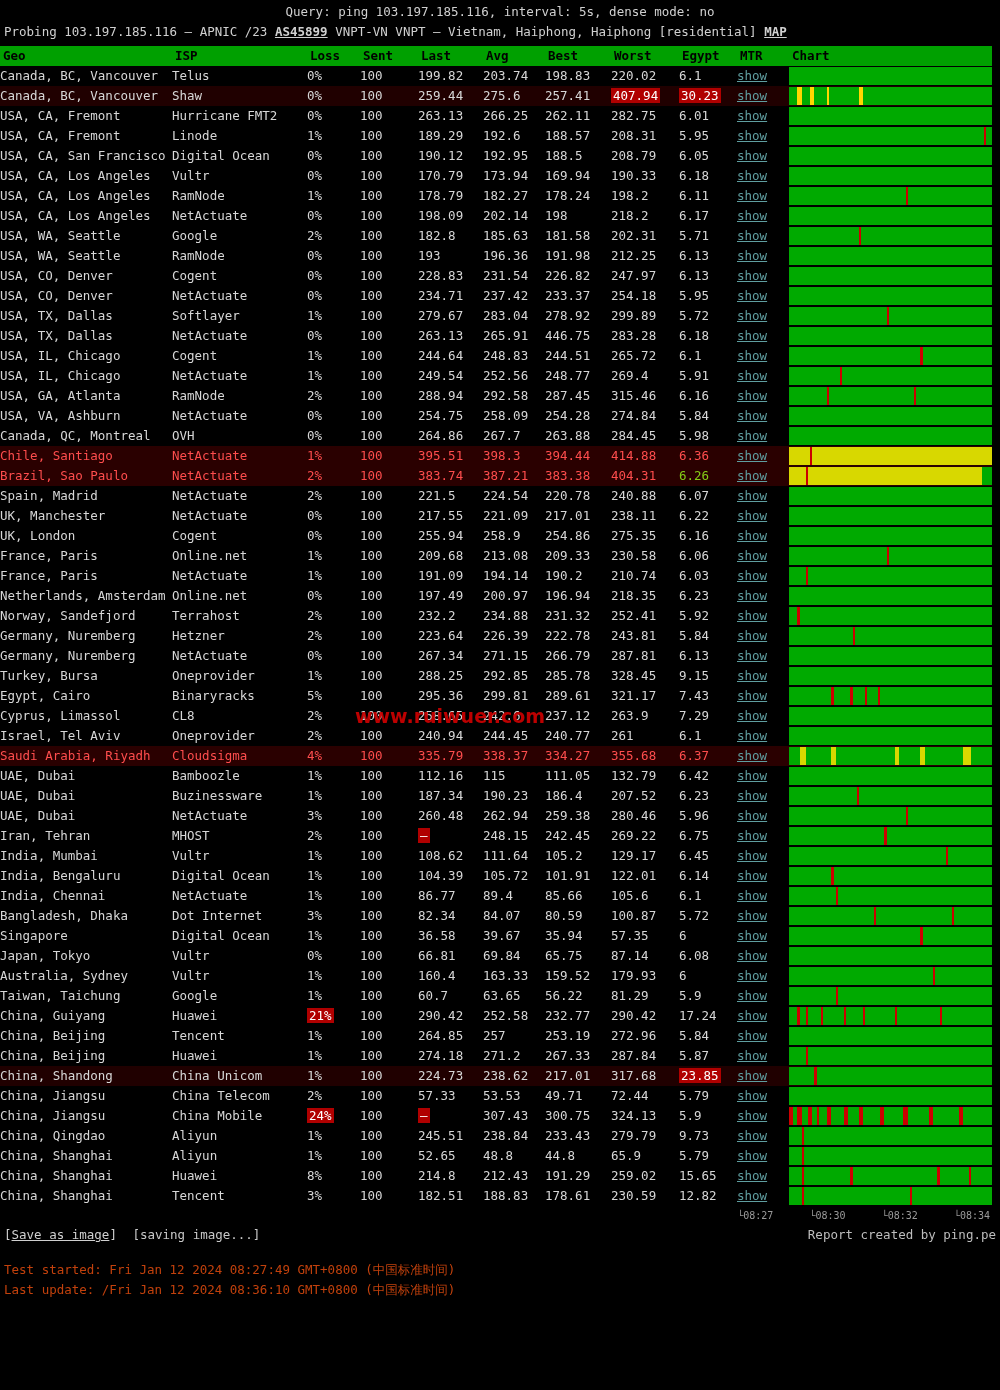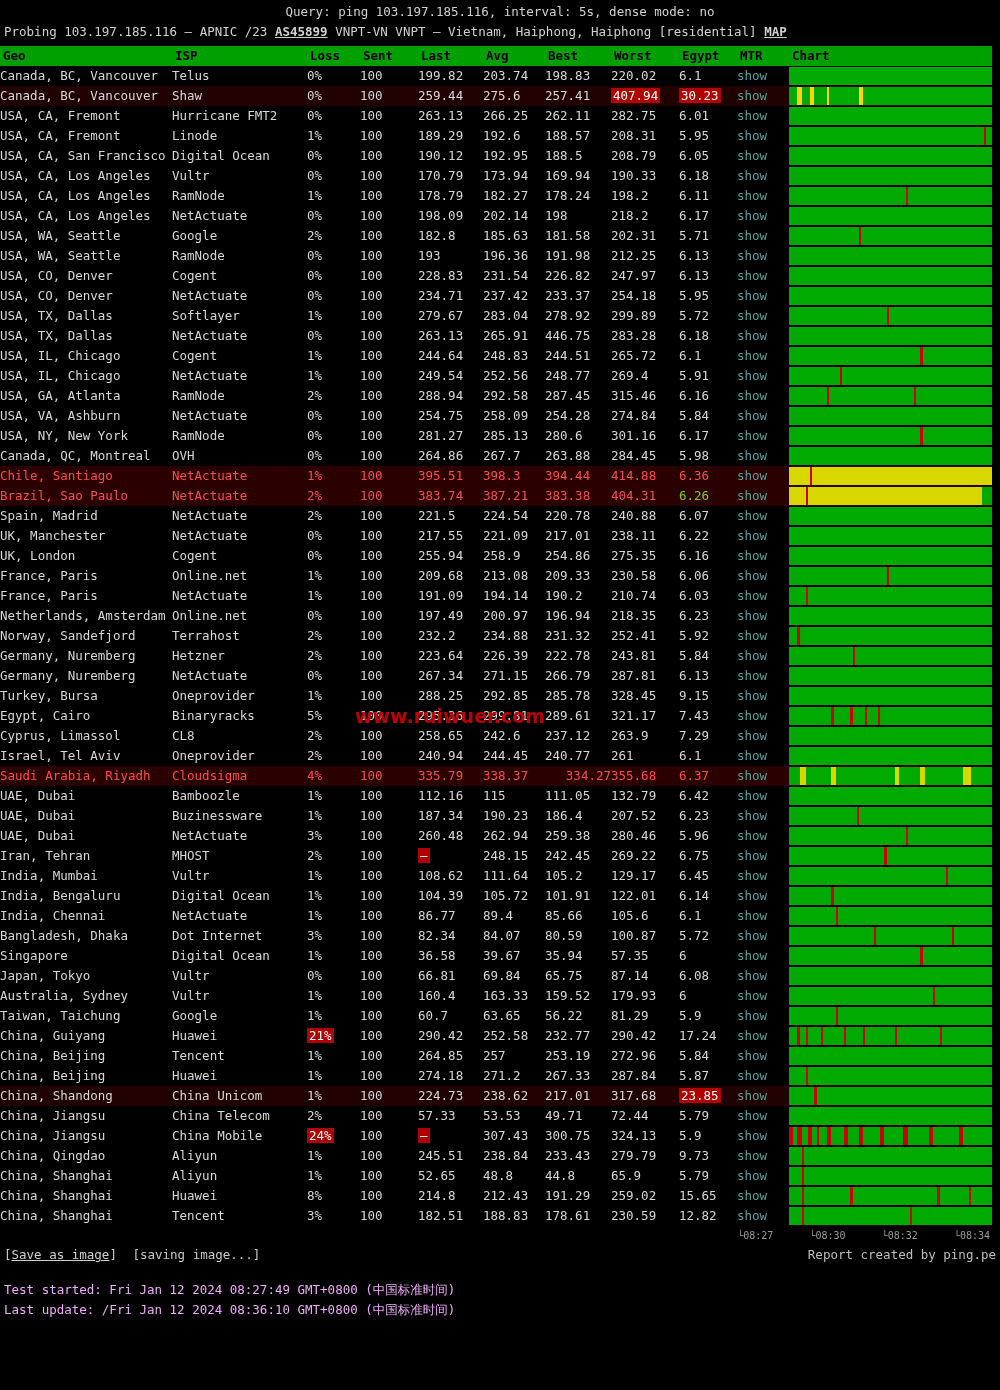--- a/index.html
+++ b/index.html
@@ -25,36 +25,36 @@
     font-size:12.5px;
   }
   thead th.c{text-align:left;}
 
   tbody td{font-size:12.5px;color:#d7d7d7;white-space:nowrap;overflow:hidden;}
   td.geo{padding-left:3px;}
   td.isp{padding-left:3px;}
   td.num{padding-left:3px;}
   td.mtr-cell{padding-left:3px;}
 
-  .show{color:#5f9ea0;cursor:pointer;}
+  .show{color:#5f9ea0;text-decoration:underline;cursor:pointer;}
   .v-redbg{background:#b00000;color:#ffffff;padding:0 2px;}
   .rowdark{background:#200000;}
   .rowdark2{background:#2a0000;}
 
   
   .chart{position:relative;width:212px;height:18px;background:#004400;overflow:hidden;}
   .chart .seg{position:absolute;top:0;bottom:0;}
   .chartwrap{padding-left:4px;}
 
   .axis{
     color:#9a9a9a;font-size:10px;white-space:pre;letter-spacing:0;
   }
   .footer{padding:6px 4px 0 4px;}
   .footer .right{float:right;color:#bdbdbd;}
-  .ts{line-height:20px;color:#f0abfc;white-space:pre;}
+  .ts{line-height:20px;color:#c2410c;white-space:pre;}
   .watermark{
     position:absolute;left:355px;top:705px;
     color:#cc0000;font-weight:bold;font-size:19px;
     font-family:"DejaVu Sans","Liberation Sans",sans-serif;
     opacity:.92;pointer-events:none;
   }
   .savebox{color:#d0d0d0;}
   .savebox u{text-decoration:underline;}
 </style>
 </head>
@@ -419,39 +419,20 @@
         <td class="num">274.84</td>
         <td class="num">5.84</td>
         <td class="mtr-cell"><span class="show">show</span></td>
         <td class="chartwrap">
           <div class="chart">
             <div class="seg" style="left: 0%; width: 100%; background: rgb(0, 170, 0);"></div>
           </div>
         </td>
       </tr>
       <tr>
-        <td class="geo">USA, NY, New York</td>
-        <td class="isp">RamNode</td>
-        <td class="num">0%</td>
-        <td class="num">100</td>
-        <td class="num">281.27</td>
-        <td class="num">285.13</td>
-        <td class="num">280.6</td>
-        <td class="num">301.16</td>
-        <td class="num">6.17</td>
-        <td class="mtr-cell"><span class="show">show</span></td>
-        <td class="chartwrap">
-          <div class="chart">
-            <div class="seg" style="left: 0%; width: 62%; background: rgb(0, 170, 0);"></div>
-            <div class="seg" style="left: 62%; width: 1%; background: rgb(204, 0, 0);"></div>
-            <div class="seg" style="left: 63%; width: 37%; background: rgb(0, 170, 0);"></div>
-          </div>
-        </td>
-      </tr>
-      <tr>
         <td class="geo">Canada, QC, Montreal</td>
         <td class="isp">OVH</td>
         <td class="num">0%</td>
         <td class="num">100</td>
         <td class="num">264.86</td>
         <td class="num">267.7</td>
         <td class="num">263.88</td>
         <td class="num">284.45</td>
         <td class="num">5.98</td>
         <td class="mtr-cell"><span class="show">show</span></td>
@@ -737,21 +718,21 @@
           </div>
         </td>
       </tr>
       <tr class="rowdark2">
         <td class="geo" style="color: rgb(255, 77, 77);">Saudi Arabia, Riyadh</td>
         <td class="isp" style="color: rgb(255, 77, 77);">Cloudsigma</td>
         <td class="num" style="color: rgb(255, 77, 77);">4%</td>
         <td class="num" style="color: rgb(255, 77, 77);">100</td>
         <td class="num" style="color: rgb(255, 77, 77);">335.79</td>
         <td class="num" style="color: rgb(255, 77, 77);">338.37</td>
-        <td class="num" style="color: rgb(255, 77, 77); text-align: right;">334.27</td>
+        <td class="num" style="color: rgb(255, 77, 77);">334.27</td>
         <td class="num" style="color: rgb(255, 77, 77);">355.68</td>
         <td class="num" style="color: rgb(255, 77, 77);">6.37</td>
         <td class="mtr-cell"><span class="show">show</span></td>
         <td class="chartwrap">
           <div class="chart">
             <div class="seg" style="left: 0%; width: 5%; background: rgb(0, 170, 0);"></div>
             <div class="seg" style="left: 5%; width: 3%; background: rgb(216, 216, 0);"></div>
             <div class="seg" style="left: 8%; width: 12%; background: rgb(0, 170, 0);"></div>
             <div class="seg" style="left: 20%; width: 2%; background: rgb(216, 216, 0);"></div>
             <div class="seg" style="left: 22%; width: 28%; background: rgb(0, 170, 0);"></div>

